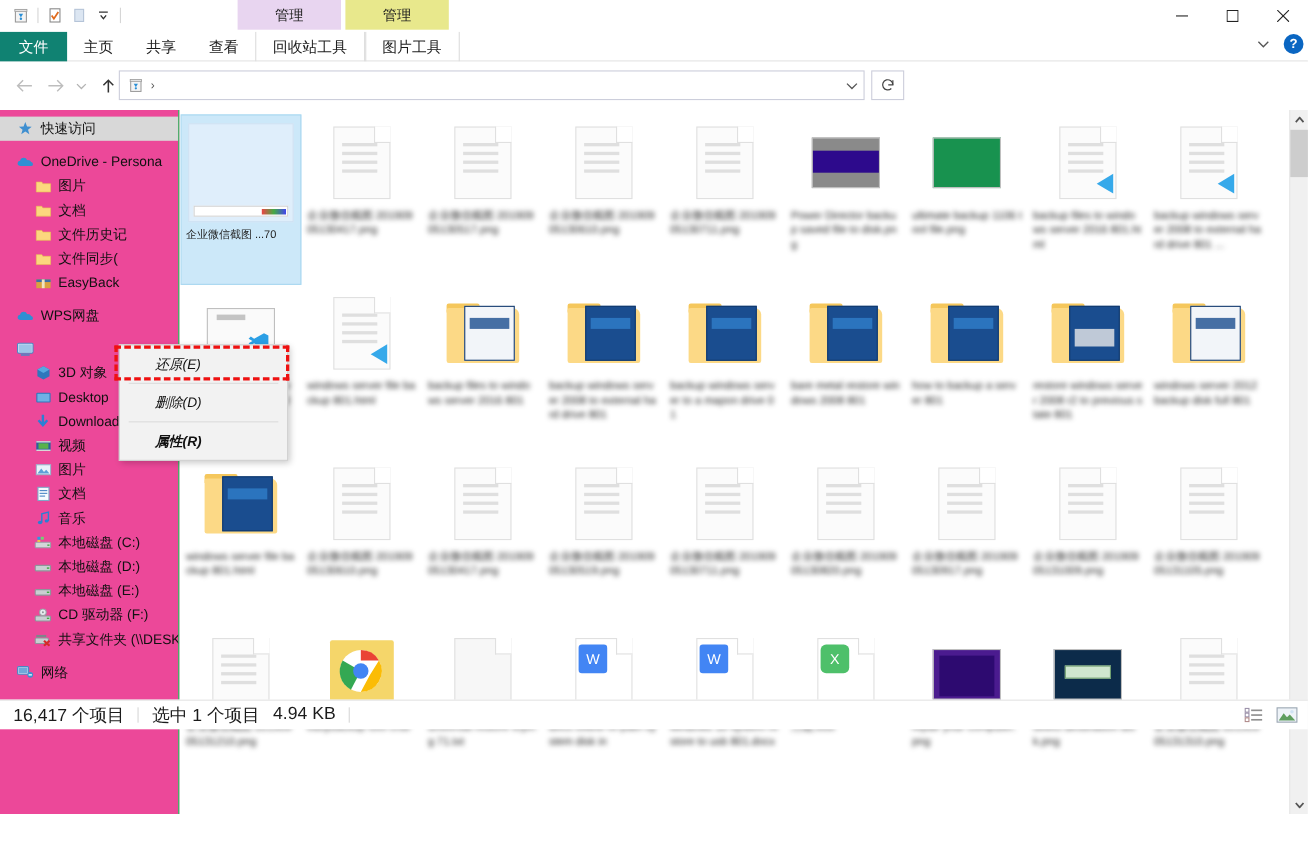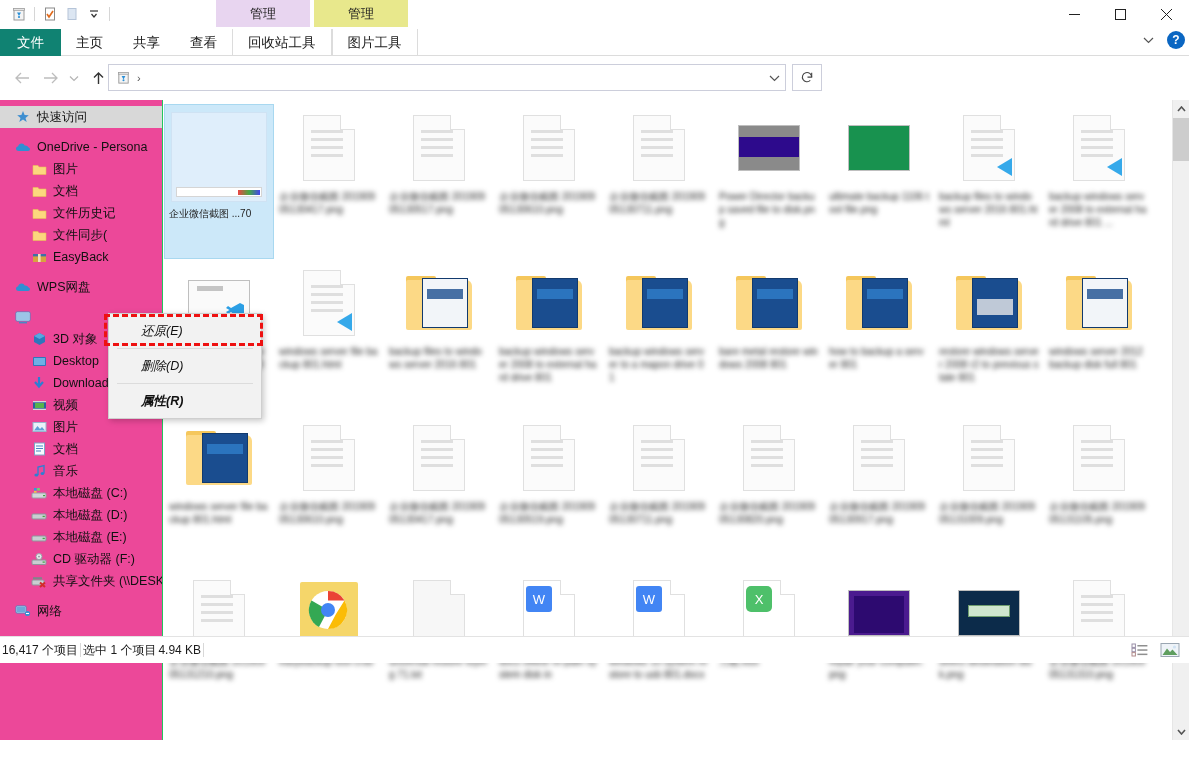--- a/index.html
+++ b/index.html
@@ -121,21 +121,21 @@
 
   
   .vscroll { position:absolute; right:0; top:100px; width:17px; height:640px; background:#f0f0f0;
              border-left:1px solid #e6e6e6; }
   .vs-arrow { width:17px; height:17px; display:flex; align-items:center; justify-content:center; }
   .vs-thumb { position:absolute; top:18px; left:0; width:17px; height:43px; background:#cdcdcd; }
 
   
   .statusbar { position:absolute; bottom:0; left:0; width:1189px; height:27px; background:#fff;
                border-top:1px solid #e3e3e3; display:flex; align-items:center; }
-  .st-text { font-size:12px; color:#1b1b1b; padding:0 2px; }
+  .st-text { font-size:16px; color:#1b1b1b; padding:0 12px; }
   .st-sep { width:1px; height:14px; background:#d8d8d8; }
   .st-right { position:absolute; right:8px; display:flex; align-items:center; gap:8px; }
   .viewbtn { width:22px; height:20px; display:flex; align-items:center; justify-content:center; }
 </style>
 </head>
 <body>
 
 <div id="app">
 
   <div class="titlebar">

